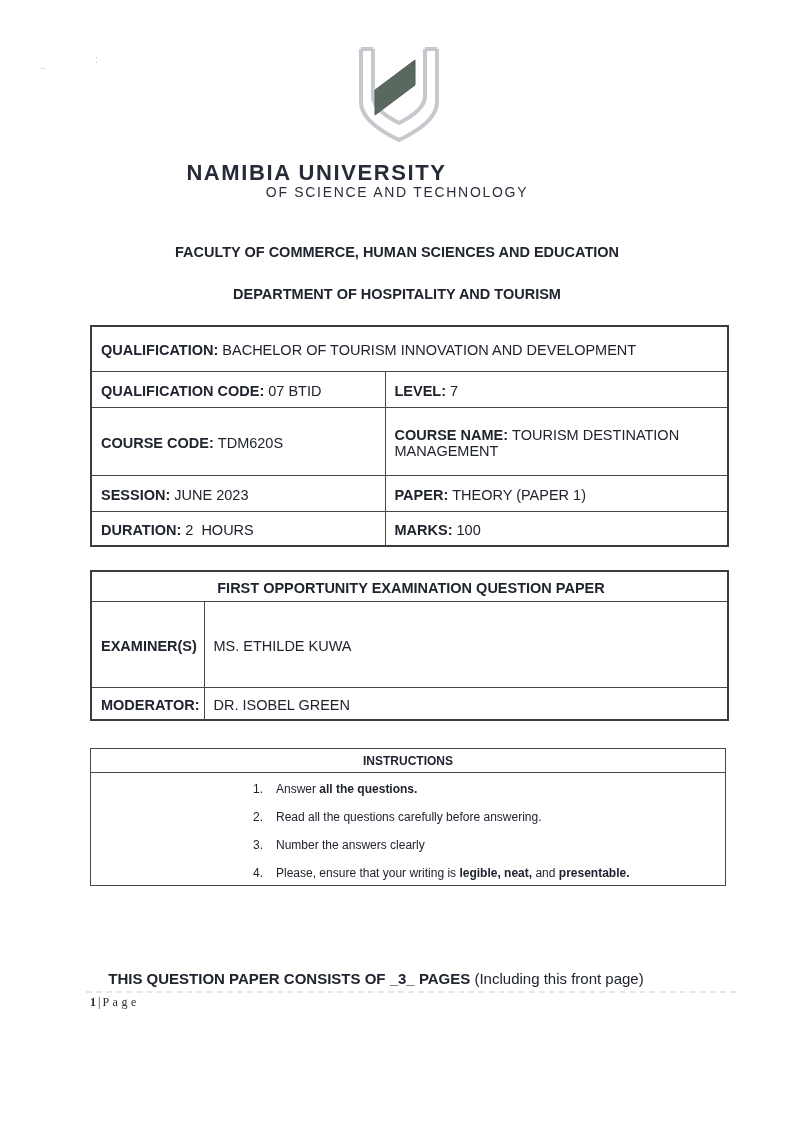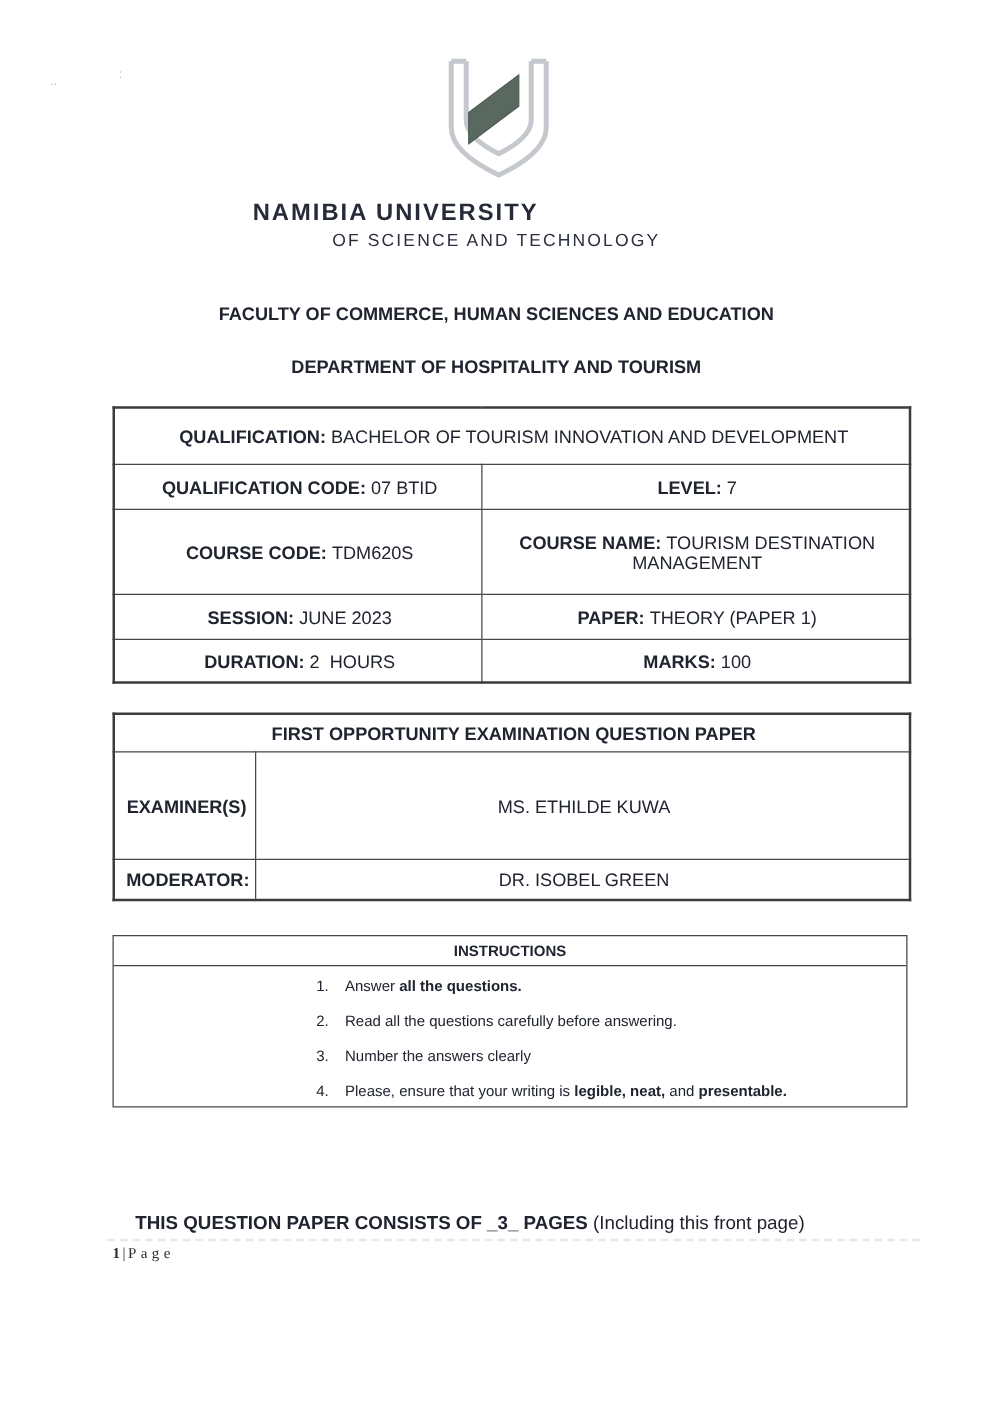--- a/index.html
+++ b/index.html
@@ -12,28 +12,28 @@
   .bold{font-weight:700;}
   .val{white-space:pre-wrap;}
   .lbl{font-weight:700;white-space:pre-wrap;}
   .lbl + .val{margin-left:4px;}
 
   
   .pencil{color:#9b9b9b;font-size:10px;opacity:.7;}
 
   
   .logo-wrap{left:349px;top:44px;width:100px;height:112px;}
-  .wordmark1{left:0;top:160px;width:633px;font-size:19px;font-weight:700;letter-spacing:1.6px;color:#262b38;}
+  .wordmark1{left:0;top:160px;width:633px;font-size:22px;font-weight:700;letter-spacing:1.6px;color:#262b38;}
   .wordmark2{left:0;top:184px;width:794px;font-size:14px;font-weight:400;letter-spacing:1.7px;color:#2a2f3c;text-align:center;}
 
   .faculty{left:0;top:244px;width:794px;font-size:14.5px;font-weight:700;}
   .dept{left:0;top:286px;width:794px;font-size:14.5px;font-weight:700;}
 
   table.doc{border-collapse:collapse;table-layout:fixed;font-size:14.5px;}
-  table.doc td{border:1.5px solid #474747;padding:4px 6px 2px 9px;vertical-align:middle;overflow:hidden;text-align:center;}
+  table.doc td{border:1.5px solid #474747;padding:4px 6px 2px 9px;vertical-align:middle;overflow:hidden;}
   table.t1{left:90px;top:325px;width:637px;border:2px solid #3c3c3c;}
   table.t2{left:90px;top:570px;width:637px;border:2px solid #3c3c3c;}
   td.v-top{vertical-align:top;padding-top:5px;}
   td.c-bold{text-align:center;font-weight:700;}
 
   
   .instr{left:90px;top:748px;width:634px;height:136px;border:1.5px solid #474747;font-size:12px;}
   .instr-header{height:23px;border-bottom:1.5px solid #474747;display:flex;align-items:center;justify-content:center;font-weight:700;}
   .instr-list{padding:7px 0 0 150px;}
   .instr-item{display:flex;margin-bottom:9.5px;line-height:18.5px;}

